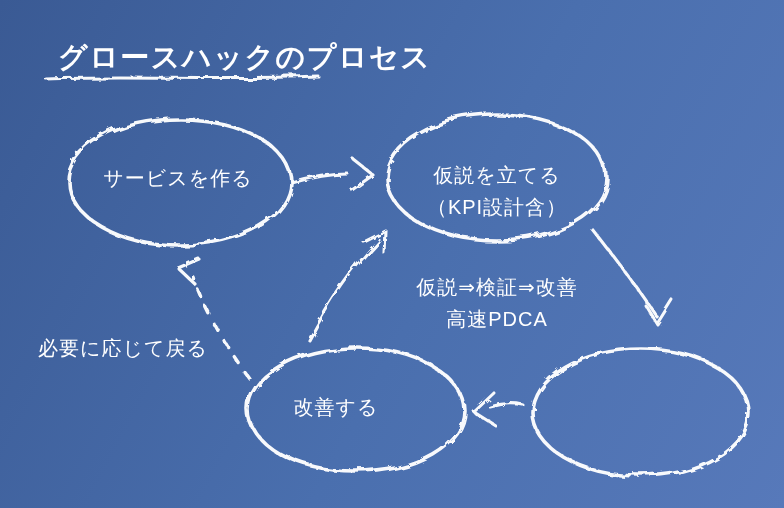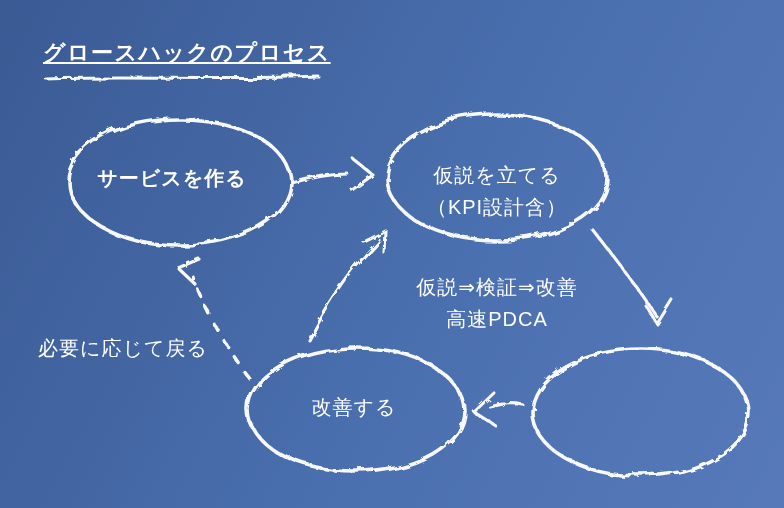--- a/index.html
+++ b/index.html
@@ -23,41 +23,40 @@
     stroke-linecap: round;
     stroke-linejoin: round;
     opacity: 0.96;
   }
   .ellipse-stroke { stroke-width: 3.6; }
   .arrow-stroke   { stroke-width: 3.1; }
   .dash-stroke    { stroke-width: 3.4; stroke-dasharray: 7 12; }
   .underline-stroke { stroke-width: 3; }
   .page-title {
     position: absolute;
-    left: 43px;
+    left: 58px;
     top: 38px;
-    font-size: 22px;
+    font-size: 29px;
     font-weight: bold;
     letter-spacing: 1.5px;
     white-space: nowrap;
-    text-decoration: underline;
   }
   .label {
     position: absolute;
     transform: translate(-50%, -50%);
     text-align: center;
     white-space: pre-line;
     font-size: 20px;
     line-height: 1.6;
     letter-spacing: 1px;
   }
-  .label-create    { left: 172px; top: 178px; font-weight: bold; }
+  .label-create    { left: 178px; top: 178px; }
   .label-hypothesis{ left: 497px; top: 191px; }
   .label-verify    { left: 638px; top: 408px; }
-  .label-improve   { left: 354px; top: 407px; }
+  .label-improve   { left: 336px; top: 407px; }
   .note-cycle      { left: 497px; top: 303px; }
   .note-return     { left: 123px; top: 348px; text-align: center; }
 </style>
 </head>
 <body>
 
 <div class="stage">
 
   <svg class="canvas" viewBox="0 0 784 508" aria-hidden="true">
     <defs>

